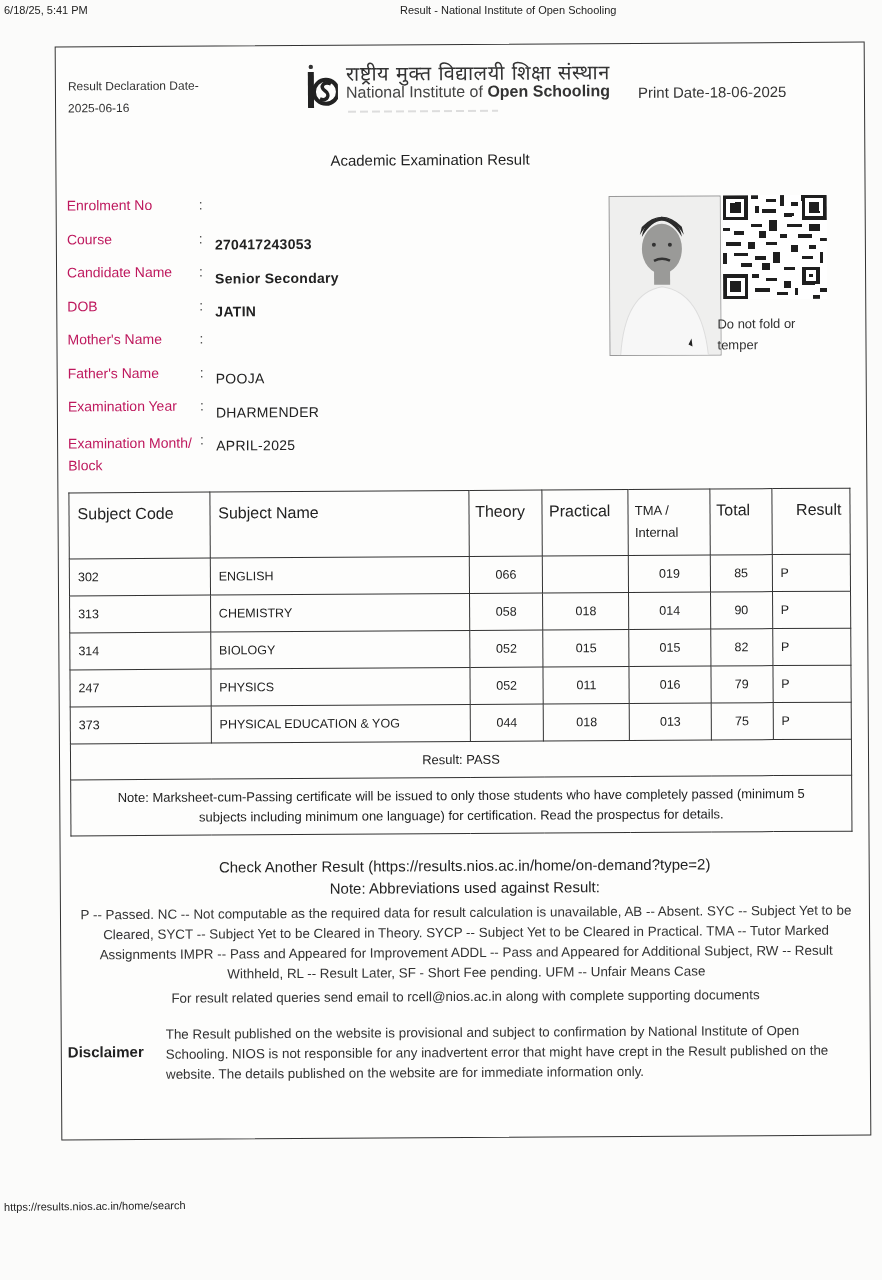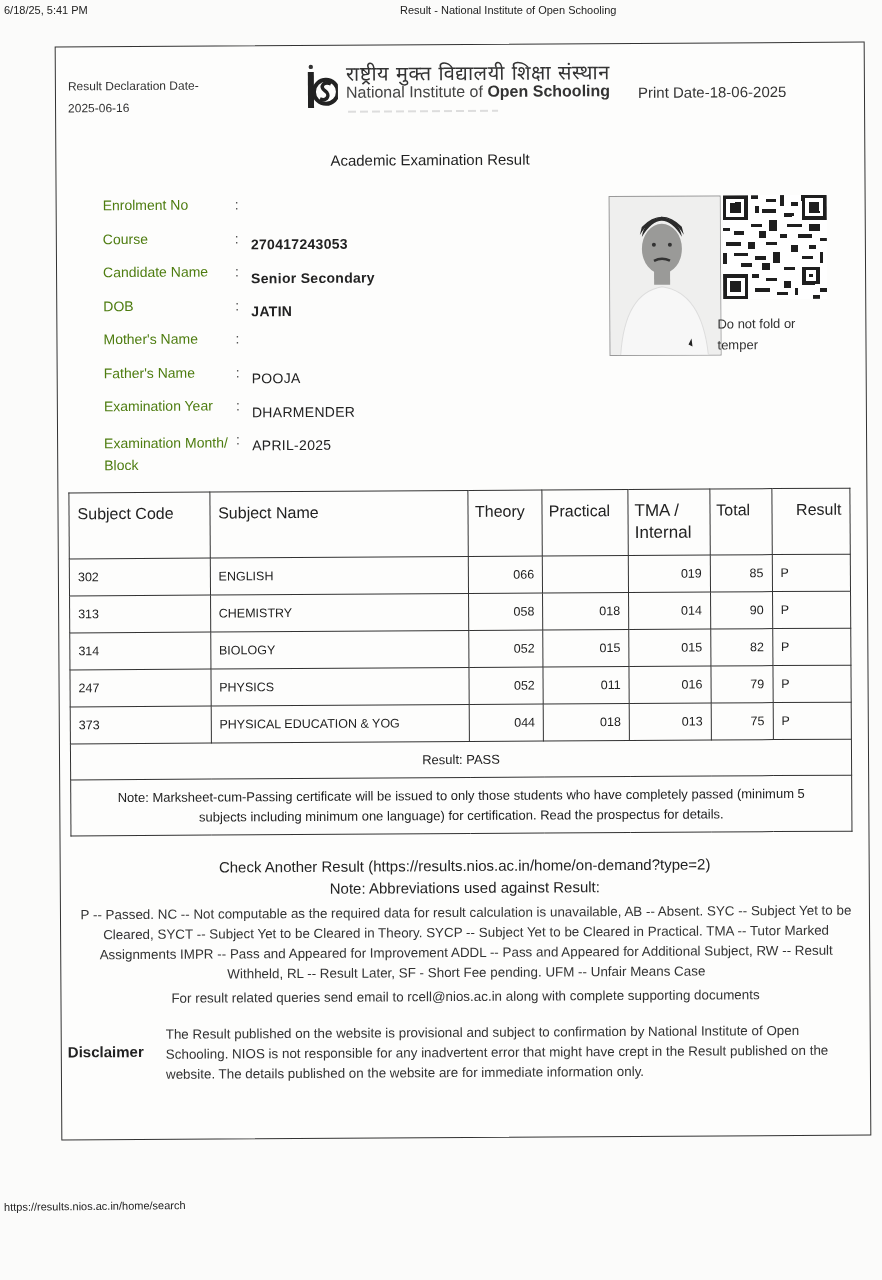--- a/index.html
+++ b/index.html
@@ -22,35 +22,35 @@
     .inst-hindi { position: absolute; left: 290px; top: 14px; font-size: 20px; font-family: "DejaVu Serif", serif; color: #333; letter-spacing: 0.5px; }
     .inst-eng { position: absolute; left: 290px; top: 38px; font-size: 16px; color: #444; white-space: nowrap; }
     .inst-eng b { font-weight: bold; color: #333; }
     .print-date { position: absolute; left: 582px; top: 40px; font-size: 15px; color: #333; white-space: nowrap; }
     .faint-line { position: absolute; left: 292px; top: 65px; width: 150px; height: 2px; background: repeating-linear-gradient(90deg,#ddd 0 8px,transparent 8px 12px); }
 
     .doc-title { position: absolute; left: 274px; top: 106px; font-size: 15px; color: #222; }
 
     .details { position: absolute; left: 10px; top: 150px; font-size: 14px; }
     .drow { display: flex; height: 33.5px; align-items: flex-start; }
-    .dlabel { width: 132px; color: #4d7c0f; margin-left: 36px; }
+    .dlabel { width: 132px; color: #be185d; }
     .dcolon { width: 16px; color: #555; }
     .dval { color: #222; font-weight: bold; letter-spacing: 0.3px; margin-top: 40px; }
     .drow.tall { height: 48px; }
     .dlabel.multi { line-height: 22px; }
 
     .photo { position: absolute; left: 552px; top: 152px; width: 112px; height: 160px; border: 1px solid #999; background: #f2f2f2; overflow: hidden; }
     .qr { position: absolute; left: 666px; top: 152px; width: 104px; height: 104px; }
     .nofold { position: absolute; left: 660px; top: 270px; width: 118px; text-align: left; font-size: 13px; line-height: 21px; color: #333; }
 
     table.marks { position: absolute; left: 10px; top: 445px; width: 782px; border-collapse: collapse; font-size: 12.5px; color: #222; }
     table.marks th, table.marks td { border: 1.3px solid #333; padding: 0 8px; }
     table.marks th { font-weight: normal; font-size: 16px; text-align: left; vertical-align: top; padding-top: 10px; height: 66px; line-height: 22px; }
     table.marks td { height: 37px; vertical-align: middle; }
-    table.marks td.num { text-align: right; }
+    table.marks td.num { text-align: center; }
     table.marks tr.result-row td { text-align: center; height: 36px; font-size: 13px; }
     table.marks tr.note-row td { text-align: center; height: 56px; font-size: 13px; line-height: 20px; padding: 0 24px; }
 
     .check-another { position: absolute; left: 0; width: 100%; top: 812px; text-align: center; font-size: 15px; color: #222; }
     .abbr-title { position: absolute; left: 0; width: 100%; top: 834px; text-align: center; font-size: 15px; color: #222; }
     .abbr-body { position: absolute; left: 10px; width: 790px; top: 858px; text-align: center; font-size: 13.4px; line-height: 20px; color: #333; }
     .query { position: absolute; left: 0; width: 100%; top: 944px; text-align: center; font-size: 13.4px; color: #333; }
     .disc-label { position: absolute; left: 6px; top: 996px; font-size: 15px; font-weight: bold; color: #222; }
     .disc-body { position: absolute; left: 104px; width: 690px; top: 978px; font-size: 13.4px; line-height: 20px; color: #333; text-indent: 0; }
   </style>
@@ -211,21 +211,21 @@
         <col style="width:82px">
         <col style="width:62px">
         <col style="width:74px">
     </colgroup>
     <thead>
       <tr>
         <th>Subject Code</th>
         <th>Subject Name</th>
         <th style="padding-left:6px">Theory</th>
         <th style="padding-left:6px">Practical</th>
-        <th style="padding-left:6px;font-size:17px">TMA / Internal</th>
+        <th style="padding-left:6px;font-size:13px">TMA / Internal</th>
         <th style="padding-left:6px">Total</th>
         <th style="padding-left:24px">Result</th>
       </tr>
     </thead>
     <tbody>
       <tr>
         <td>302</td>
         <td>ENGLISH</td>
         <td class="num">066</td>
         <td class="num"></td>

